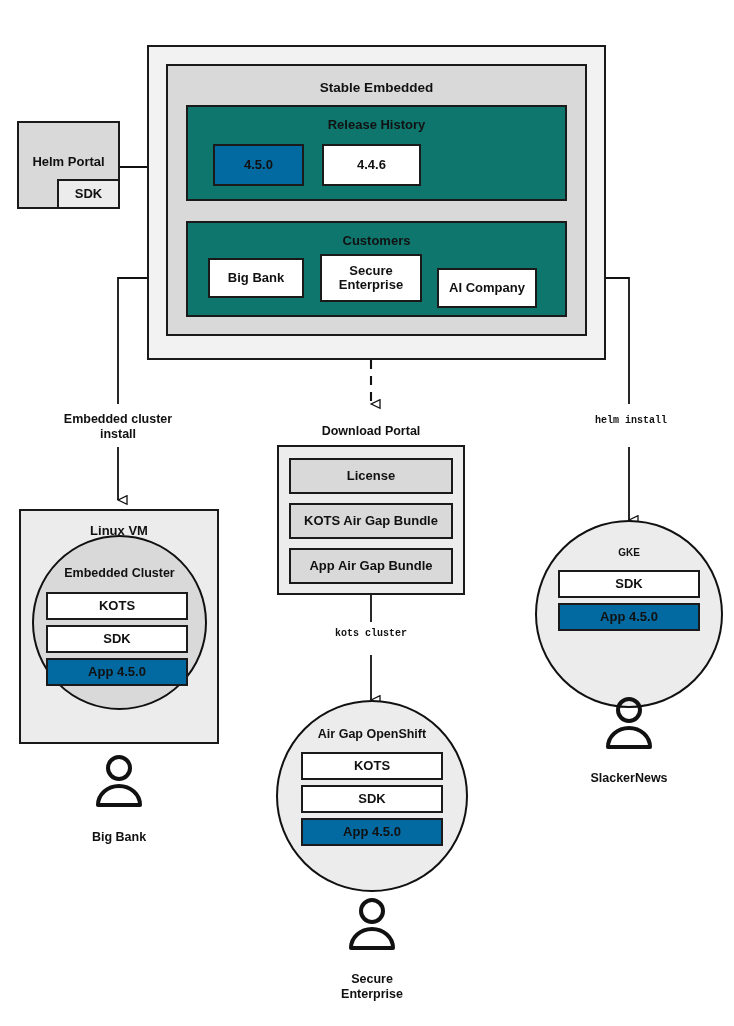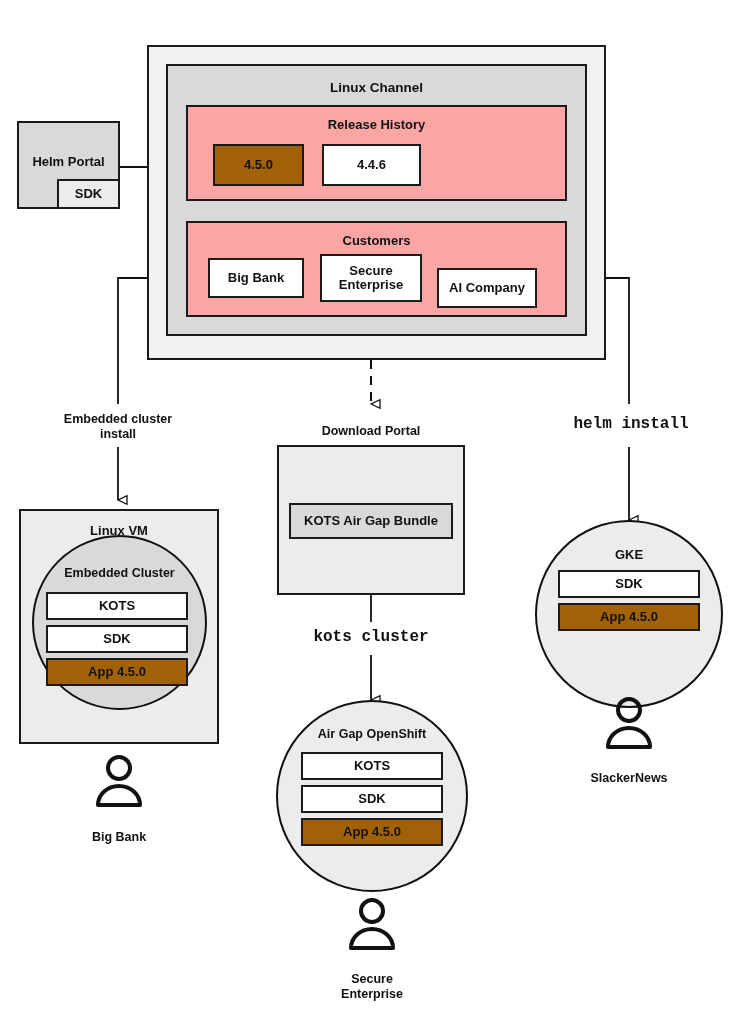--- a/index.html
+++ b/index.html
@@ -8,37 +8,37 @@
        -webkit-font-smoothing:antialiased;}
   #stage{position:absolute;left:0;top:0;width:734px;height:1026px;overflow:hidden;}
   svg#edges{position:absolute;left:0;top:0;width:734px;height:1026px;pointer-events:none;}
 
   .node{position:absolute;box-sizing:border-box;}
   .bx{border:2px solid #1a1a1a;box-sizing:border-box;}
   .ttl{position:absolute;left:0;right:0;text-align:center;font-weight:bold;color:#111;}
 
   .lvl0{background:#f2f2f2;}
   .lvl1{background:#d9d9d9;}
-  .lvl2{background:#fca5a5;}
+  .lvl2{background:#0f766e;}
   .white{background:#ffffff;}
   .gray{background:#d9d9d9;}
   .lightgray{background:#ececec;}
-  .blue{background:#a16207;border-color:#2e75b6;color:#1f4e79;}
+  .blue{background:#0369a1;border-color:#2e75b6;color:#1f4e79;}
 
   .cell{position:absolute;box-sizing:border-box;border:2px solid #1a1a1a;
         display:flex;align-items:center;justify-content:center;
         font-weight:bold;font-size:13px;color:#111;text-align:center;line-height:1.08;}
 
   .circle{position:absolute;box-sizing:border-box;border:2.5px solid #111;
           border-radius:50%;background:#ececec;}
   .circle-dk{background:#d9d9d9;}
 
   .caption{position:absolute;text-align:center;font-weight:bold;font-size:12.5px;
            color:#111;line-height:1.22;}
-  .mono{font-family:"Liberation Mono", monospace;font-weight:bold;font-size:16px;letter-spacing:0px;}
+  .mono{font-family:"Liberation Mono", monospace;font-weight:bold;font-size:10px;letter-spacing:0px;}
 
   .person{position:absolute;}
   .big-title{font-size:14px;font-weight:bold;color:#111;}
 </style>
 </head>
 <body>
 
 <div id="stage">
 
   <svg id="edges" viewBox="0 0 734 1026">
@@ -72,21 +72,21 @@
     <g>
       <path d="M371,595 L371,622" stroke="#111" stroke-width="1.8" fill="none"></path>
       <path d="M371,655 L371,700" stroke="#111" stroke-width="1.8" fill="none" marker-end="url(#arrowHollowV)"></path>
     </g>
   </svg>
 
 
   <div class="node bx lvl0" style="left:147px;top:45px;width:459px;height:315px;"></div>
 
   <div class="node bx lvl1" style="left:166px;top:64px;width:421px;height:272px;">
-    <div class="ttl" style="top:14px;font-size:13.5px;">Linux Channel</div>
+    <div class="ttl" style="top:14px;font-size:13.5px;">Stable Embedded</div>
   </div>
 
   <div class="node bx lvl2" style="left:186px;top:105px;width:381px;height:96px;">
     <div class="ttl" style="top:10px;font-size:13px;">Release History</div>
   </div>
   <div class="cell blue" style="left:213px;top:144px;width:91px;height:42px;">4.5.0</div>
   <div class="cell white" style="left:322px;top:144px;width:99px;height:42px;">4.4.6</div>
 
   <div class="node bx lvl2" style="left:186px;top:221px;width:381px;height:96px;">
     <div class="ttl" style="top:10px;font-size:13px;">Customers</div>
@@ -119,40 +119,42 @@
   <div class="person" style="left:90px;top:755px;width:58px;height:52px;">
     <svg width="58" height="52" viewBox="0 0 58 52">
       <circle cx="29" cy="13" r="11" fill="none" stroke="#111" stroke-width="4"></circle>
       <path d="M8,50 A21,19 0 0 1 50,50 Z" fill="none" stroke="#111" stroke-width="4" stroke-linejoin="round"></path>
     </svg>
   </div>
   <div class="caption" style="left:39px;top:830px;width:160px;white-space:pre-line;">Big Bank</div>
 
   <div class="caption" style="left:291px;top:424px;width:160px;">Download Portal</div>
   <div class="node bx" style="left:277px;top:445px;width:188px;height:150px;background:#ececec;"></div>
+  <div class="cell gray" style="left:289px;top:458px;width:164px;height:36px;">License</div>
   <div class="cell gray" style="left:289px;top:503px;width:164px;height:36px;">KOTS Air Gap Bundle</div>
+  <div class="cell gray" style="left:289px;top:548px;width:164px;height:36px;">App Air Gap Bundle</div>
 
   <div class="circle" style="left:276px;top:700px;width:192px;height:192px;">
     <div class="ttl" style="top:25px;font-size:12.5px;">Air Gap OpenShift</div>
   </div>
   <div class="cell white" style="left:301px;top:752px;width:142px;height:28px;">KOTS</div>
   <div class="cell white" style="left:301px;top:785px;width:142px;height:28px;">SDK</div>
   <div class="cell blue" style="left:301px;top:818px;width:142px;height:28px;">App 4.5.0</div>
 
   <div class="person" style="left:343px;top:898px;width:58px;height:52px;">
     <svg width="58" height="52" viewBox="0 0 58 52">
       <circle cx="29" cy="13" r="11" fill="none" stroke="#111" stroke-width="4"></circle>
       <path d="M8,50 A21,19 0 0 1 50,50 Z" fill="none" stroke="#111" stroke-width="4" stroke-linejoin="round"></path>
     </svg>
   </div>
   <div class="caption" style="left:292px;top:972px;width:160px;white-space:pre-line;">Secure
 Enterprise</div>
 
   <div class="circle" style="left:535px;top:520px;width:188px;height:188px;">
-    <div class="ttl" style="top:25px;font-size:13px;">GKE</div>
+    <div class="ttl" style="top:25px;font-size:10px;">GKE</div>
   </div>
   <div class="cell white" style="left:558px;top:570px;width:142px;height:28px;">SDK</div>
   <div class="cell blue" style="left:558px;top:603px;width:142px;height:28px;">App 4.5.0</div>
 
   <div class="person" style="left:600px;top:697px;width:58px;height:52px;">
     <svg width="58" height="52" viewBox="0 0 58 52">
       <circle cx="29" cy="13" r="11" fill="none" stroke="#111" stroke-width="4"></circle>
       <path d="M8,50 A21,19 0 0 1 50,50 Z" fill="none" stroke="#111" stroke-width="4" stroke-linejoin="round"></path>
     </svg>
   </div>

